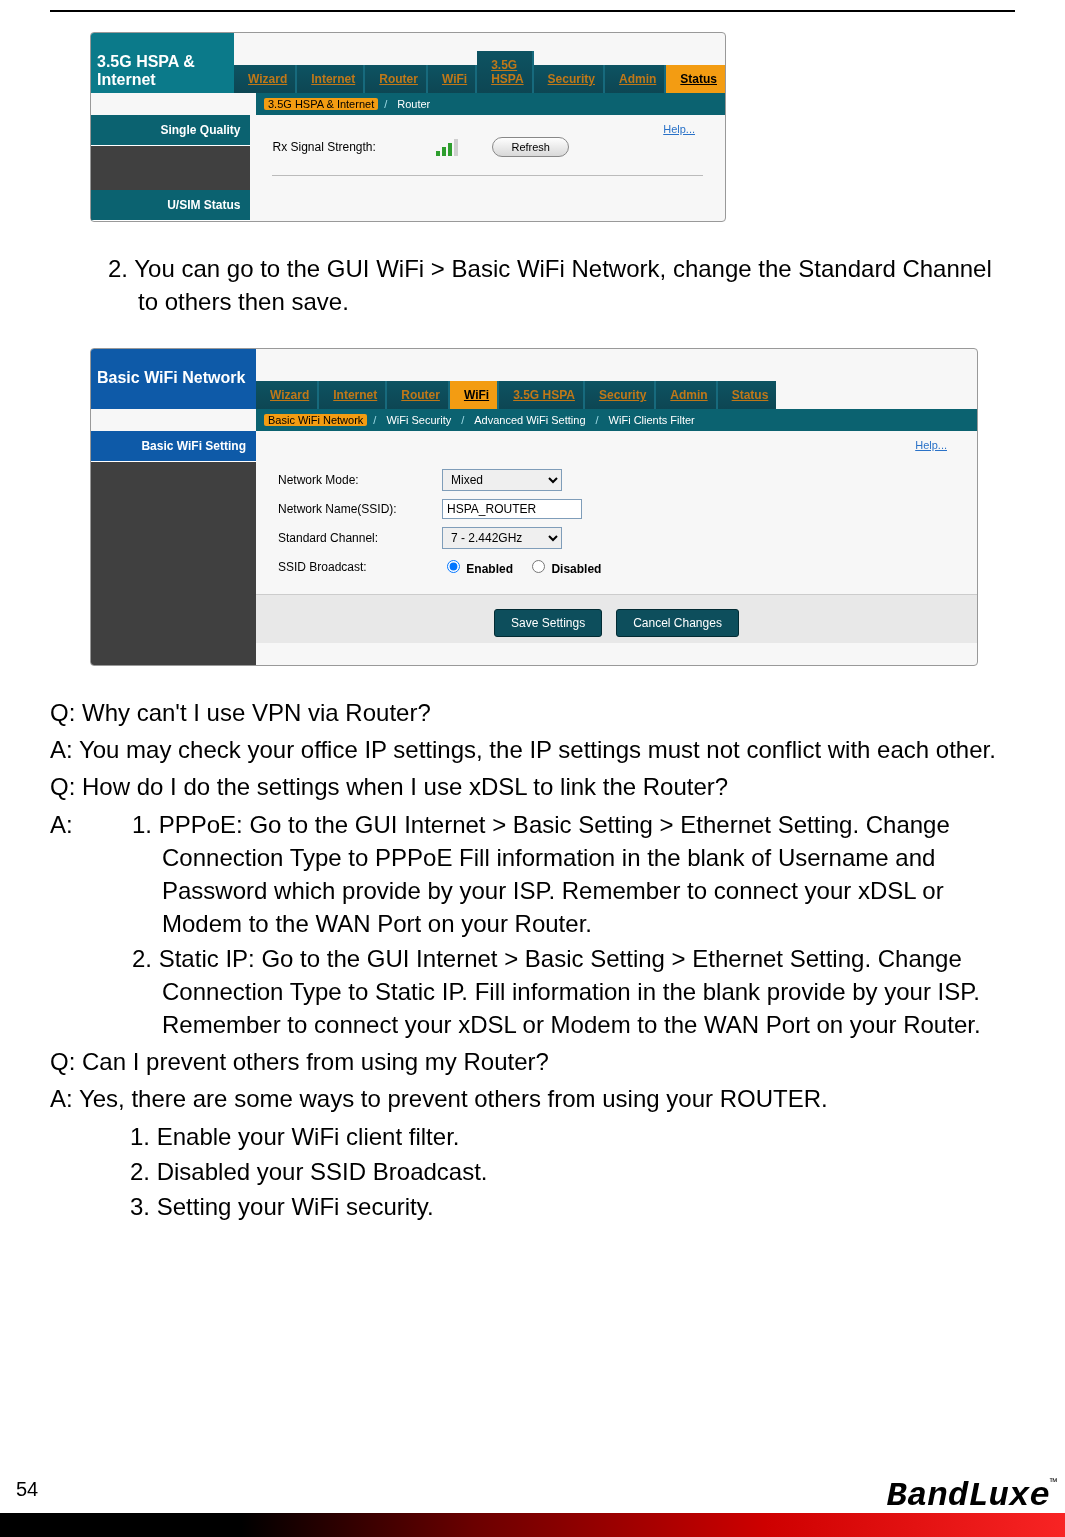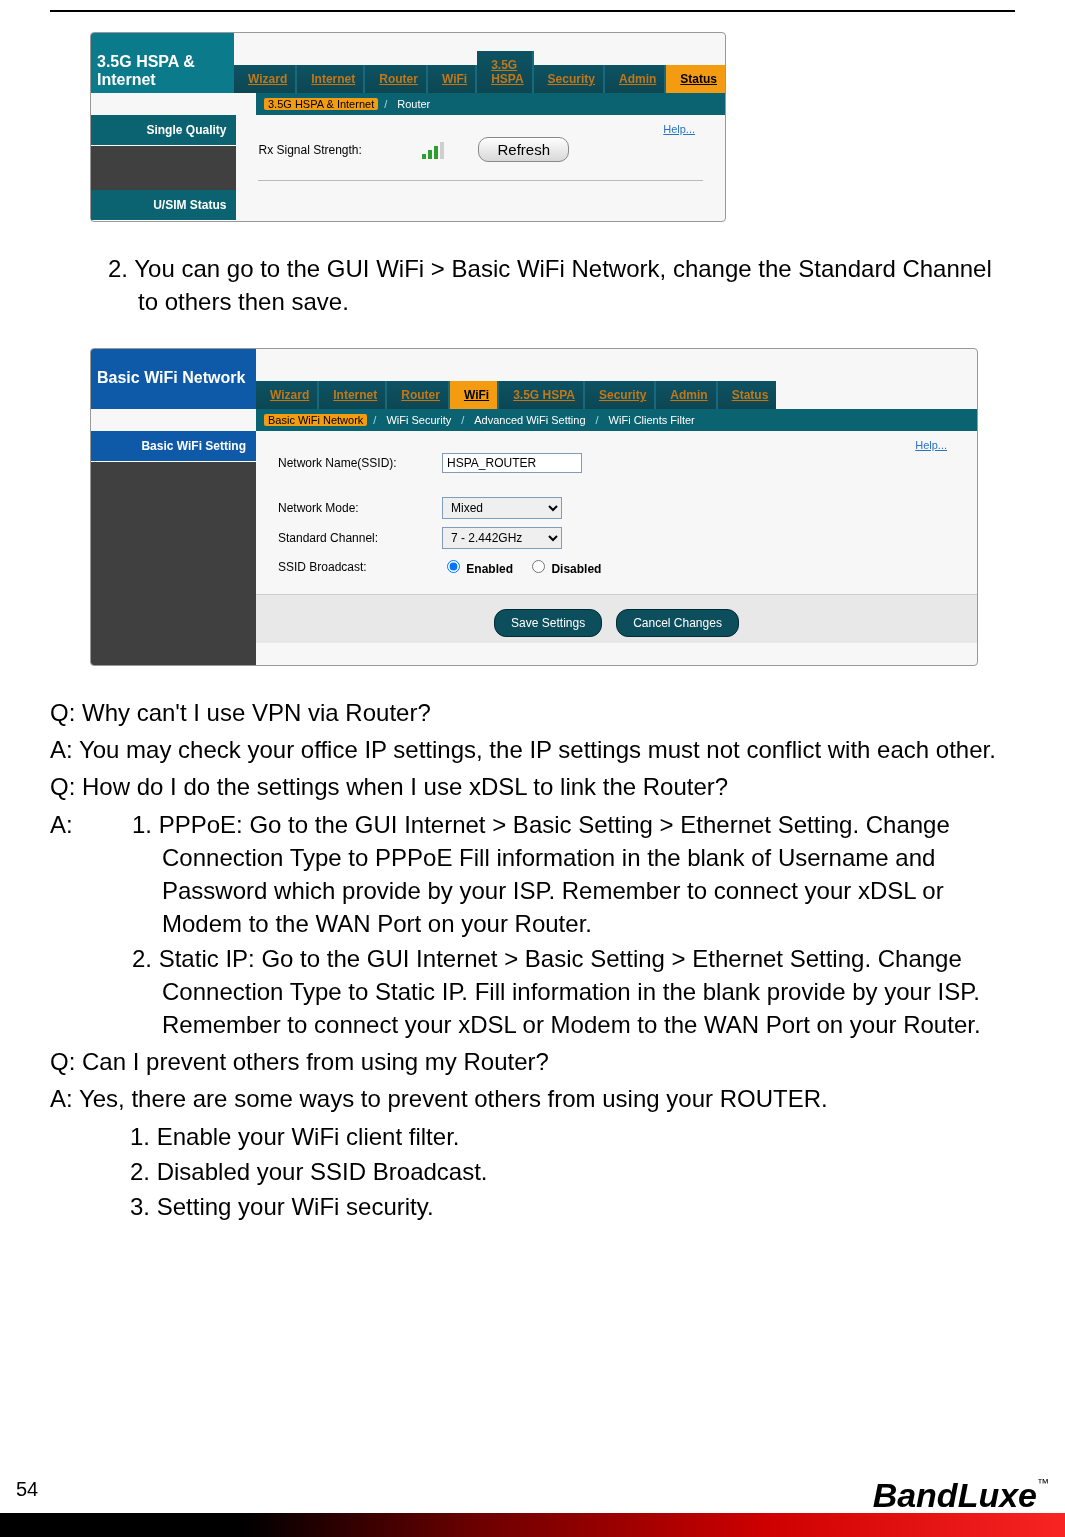--- a/index.html
+++ b/index.html
@@ -18,38 +18,38 @@
   .subtabs .sep { color:#9fdce7; }
   .subtabs .sub { padding:0 4px; }
   .sub-active { background:#f39c12; color:#000; padding:2px 8px; border-radius:2px; }
   .panel-body { display:flex; }
   .side { width:165px; background:#404040; }
   .side-item { background:#0b6270; color:#fff; font-size:12px; padding:8px 10px; border-bottom:1px solid #fff; font-weight:bold; text-align:right; }
   .main { flex:1; padding:14px 22px 22px 22px; font-size:12px; position:relative; }
   .help { color:#2a72c8; text-decoration:underline; position:absolute; top:8px; right:30px; font-size:11px; }
   .row { display:flex; align-items:center; gap:14px; margin:8px 0; }
   .label { width:150px; }
-  .btn { background:linear-gradient(#fefefe,#d8d8d8); border:1px solid #888; border-radius:10px; padding:3px 18px; font-size:15px; cursor:pointer; }
-  .btn2 { background:#0d4e5c; color:#fff; border:1px solid #022b33; padding:6px 16px; font-size:12px; cursor:pointer; border-radius:12px; }
+  .btn { background:linear-gradient(#fefefe,#d8d8d8); border:1px solid #888; border-radius:10px; padding:3px 18px; font-size:11px; cursor:pointer; }
+  .btn2 { background:#0d4e5c; color:#fff; border:1px solid #022b33; padding:6px 16px; font-size:12px; cursor:pointer; border-radius:3px; }
   .btn-row { display:flex; justify-content:center; gap:14px; padding:14px 0 6px 0; border-top:1px solid #ccc; margin-top:18px; background:#e8e8e8; margin-left:-22px; margin-right:-22px; }
   select, input[type=text] { border:1px solid #7f9db9; font-size:12px; padding:2px 4px; }
   .signal { display:inline-block; width:28px; height:18px; position:relative; }
   .signal span { position:absolute; bottom:0; width:4px; background:#2e9e2e; }
   .signal .b1{ left:0; height:5px; }
   .signal .b2{ left:6px; height:9px; }
   .signal .b3{ left:12px; height:13px; }
   .signal .b4{ left:18px; height:17px; background:#cfcfcf; }
   .hrline { border:0; border-top:1px solid #bbb; margin:18px 0 10px 0; }
   .doc-text { font-size:24px; line-height:1.38; margin:0 0 30px 0; }
   .doc-text p { margin:4px 0; }
   .q { margin-top:28px; }
   .footer { position:absolute; bottom:0; left:0; right:0; height:70px; }
   .pagenum { position:absolute; left:16px; bottom:46px; font-size:20px; }
   .grad { height:34px; background:linear-gradient(to right, #000 0%, #000 25%, #6b0000 45%, #ce0000 70%, #ff2a2a 100%); position:absolute; left:-50px; right:-50px; bottom:0; }
-  .brand { position:absolute; right:16px; bottom:32px; font-size:34px; font-style:italic; font-weight:bold; font-family:Liberation Sans, sans-serif; }
+  .brand { position:absolute; right:8px; bottom:32px; font-size:34px; font-style:italic; font-weight:bold; font-family:Liberation Mono, monospace; }
   .brand .tm { font-size:12px; vertical-align:top; font-style:normal; font-weight:normal; }
 </style>
 </head>
 <body>
 
 <div class="page">
   <hr class="hr-top">
 
   <div class="panel" style="margin-left:40px; width:636px;">
     <div class="panel-header">
@@ -122,29 +122,29 @@
       <span class="sep">/</span>
       <span class="sub" style="color:#fff;">WiFi Clients Filter</span>
     </div>
     <div class="panel-body">
       <div class="side">
         <div class="side-item" style="background:#0e5aa8;">Basic WiFi Setting</div>
       </div>
       <div class="main">
         <a class="help">Help...</a>
 
-        <div class="row">
-          <span class="label">Network Name(SSID):</span>
-          <input type="text" style="width: 140px;" value="HSPA_ROUTER">
-        </div>
         <div class="row" style="margin-top:24px;">
           <span class="label">Network Mode:</span>
           <select style="width:120px;">
             <option>Mixed</option>
           </select>
+        </div>
+        <div class="row">
+          <span class="label">Network Name(SSID):</span>
+          <input type="text" style="width: 140px;" value="HSPA_ROUTER">
         </div>
         <div class="row">
           <span class="label">Standard Channel:</span>
           <select style="width:120px;">
             <option>7 - 2.442GHz</option>
           </select>
         </div>
         <div class="row">
           <span class="label">SSID Broadcast:</span>
           <label><input type="radio" checked="" style=""> <b>Enabled</b></label>

